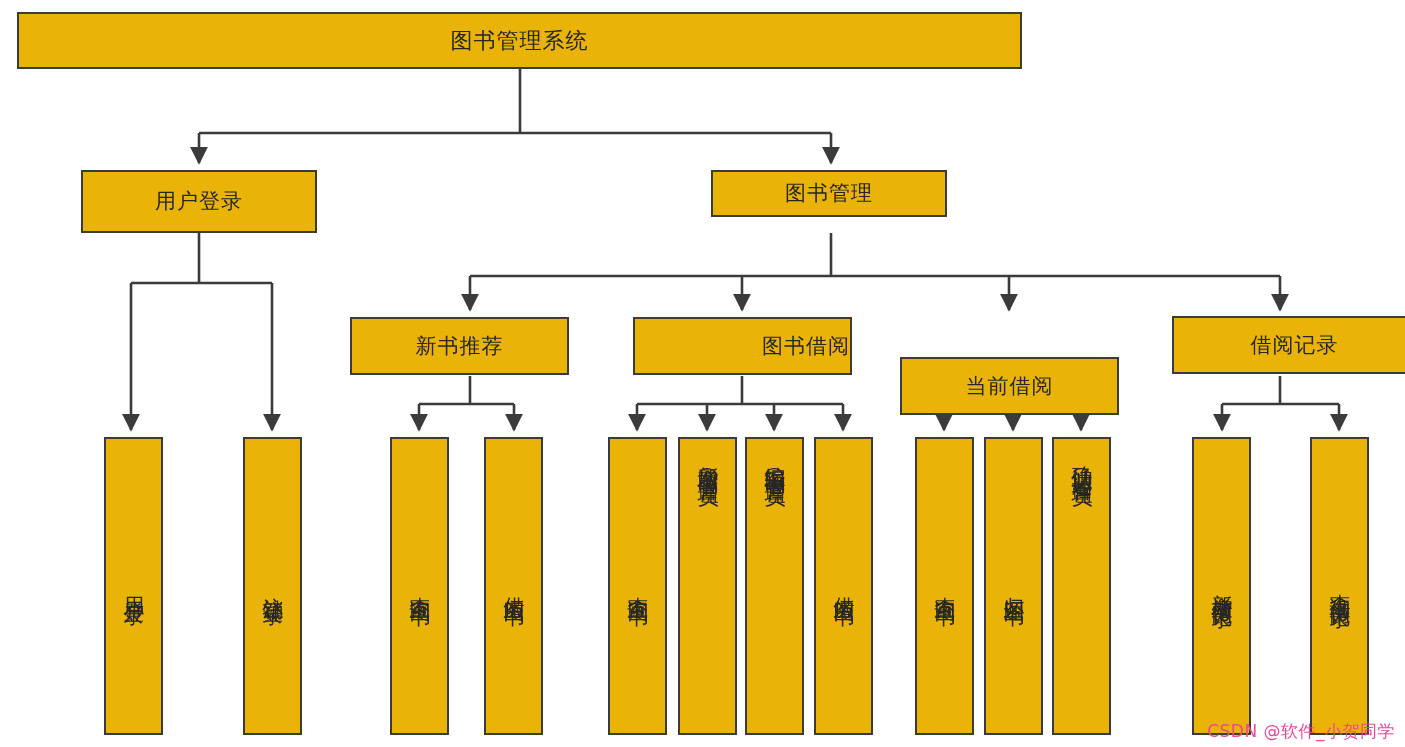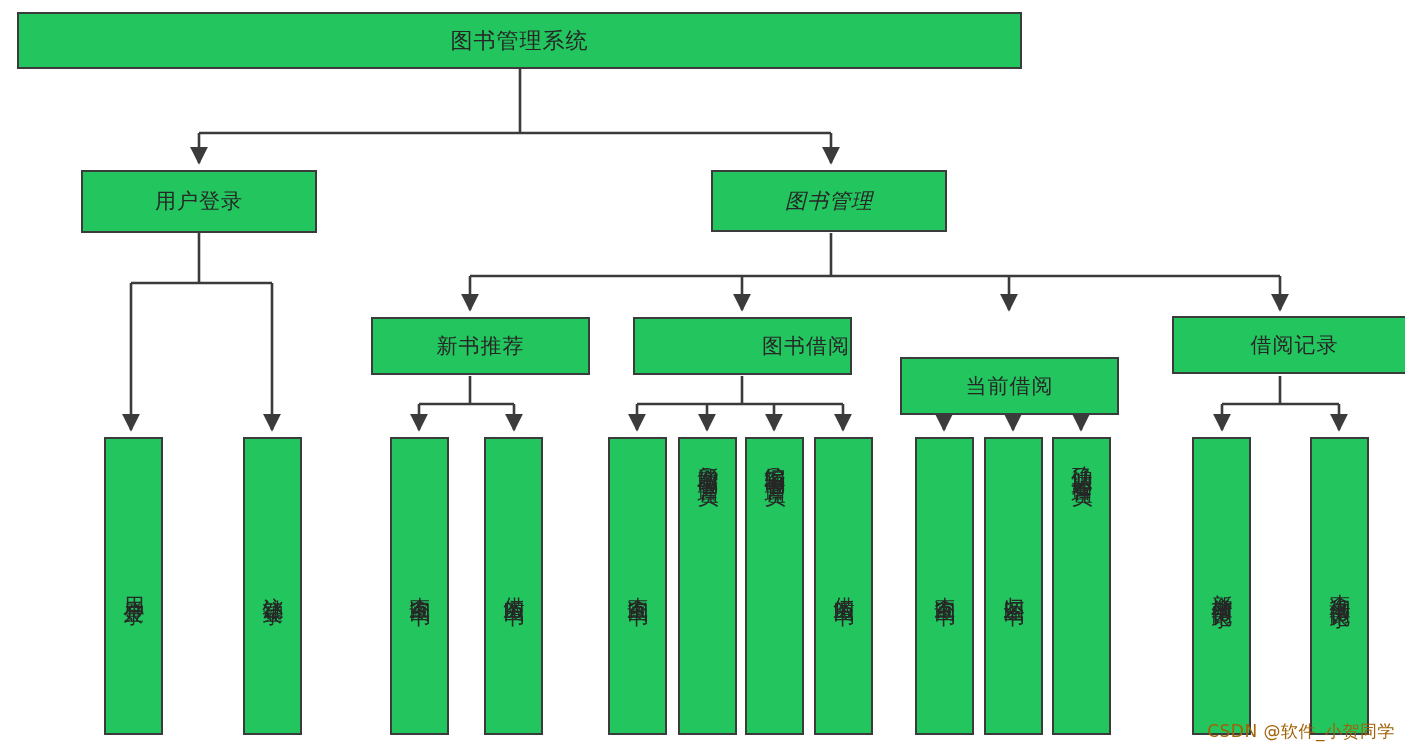--- a/index.html
+++ b/index.html
@@ -10,21 +10,21 @@
     font-family:"DejaVu Sans","Liberation Sans",sans-serif;
     overflow:hidden;
   }
   #canvas{position:relative;width:1405px;height:747px;}
 
   svg#edges{position:absolute;left:0;top:0;width:1405px;height:747px;pointer-events:none;}
 
   .node{
     position:absolute;
     box-sizing:border-box;
-    background:#22c55e;
+    background:#eab308;
     border:2px solid #3b3b3b;
     display:flex;
     align-items:center;
     justify-content:center;
     color:#262626;
   }
   .node .lbl{
     display:block;
     text-align:center;
     line-height:1.18;
@@ -48,21 +48,21 @@
     line-height:1;
     white-space:pre;
   }
   .v-node.centered{align-items:center;padding-top:0;}
 
   .watermark{
     position:absolute;
     right:10px;
     bottom:4px;
     font-size:17px;
-    color:#a16207;
+    color:#ec4899;
     letter-spacing:0.5px;
     white-space:nowrap;
     user-select:none;
   }
 </style>
 </head>
 <body>
 
 <div id="canvas">
 
@@ -116,25 +116,25 @@
     </g>
   </svg>
 
   <div class="node h-node root" style="left:17px;top:12px;width:1005px;height:57px;">
     <span class="lbl">图书管理系统</span>
   </div>
 
   <div class="node h-node" style="left:81px;top:170px;width:236px;height:63px;">
     <span class="lbl">用户登录</span>
   </div>
-  <div class="node h-node" style="left:711px;top:170px;width:236px;height:62px;font-style:italic;">
+  <div class="node h-node" style="left:711px;top:170px;width:236px;height:47px;">
     <span class="lbl">图书管理</span>
   </div>
 
-  <div class="node h-node" style="left:371px;top:317px;width:219px;height:58px;">
+  <div class="node h-node" style="left:350px;top:317px;width:219px;height:58px;">
     <span class="lbl">新书推荐</span>
   </div>
   <div class="node h-node" style="left:633px;top:317px;width:219px;height:58px;justify-content:flex-end;">
     <span class="lbl">图书借阅</span>
   </div>
   <div class="node h-node" style="left:900px;top:317px;width:219px;height:58px;margin-top:40px;">
     <span class="lbl">当前借阅</span>
   </div>
   <div class="node h-node" style="left:1172px;top:316px;width:245px;height:58px;">
     <span class="lbl">借阅记录</span>

